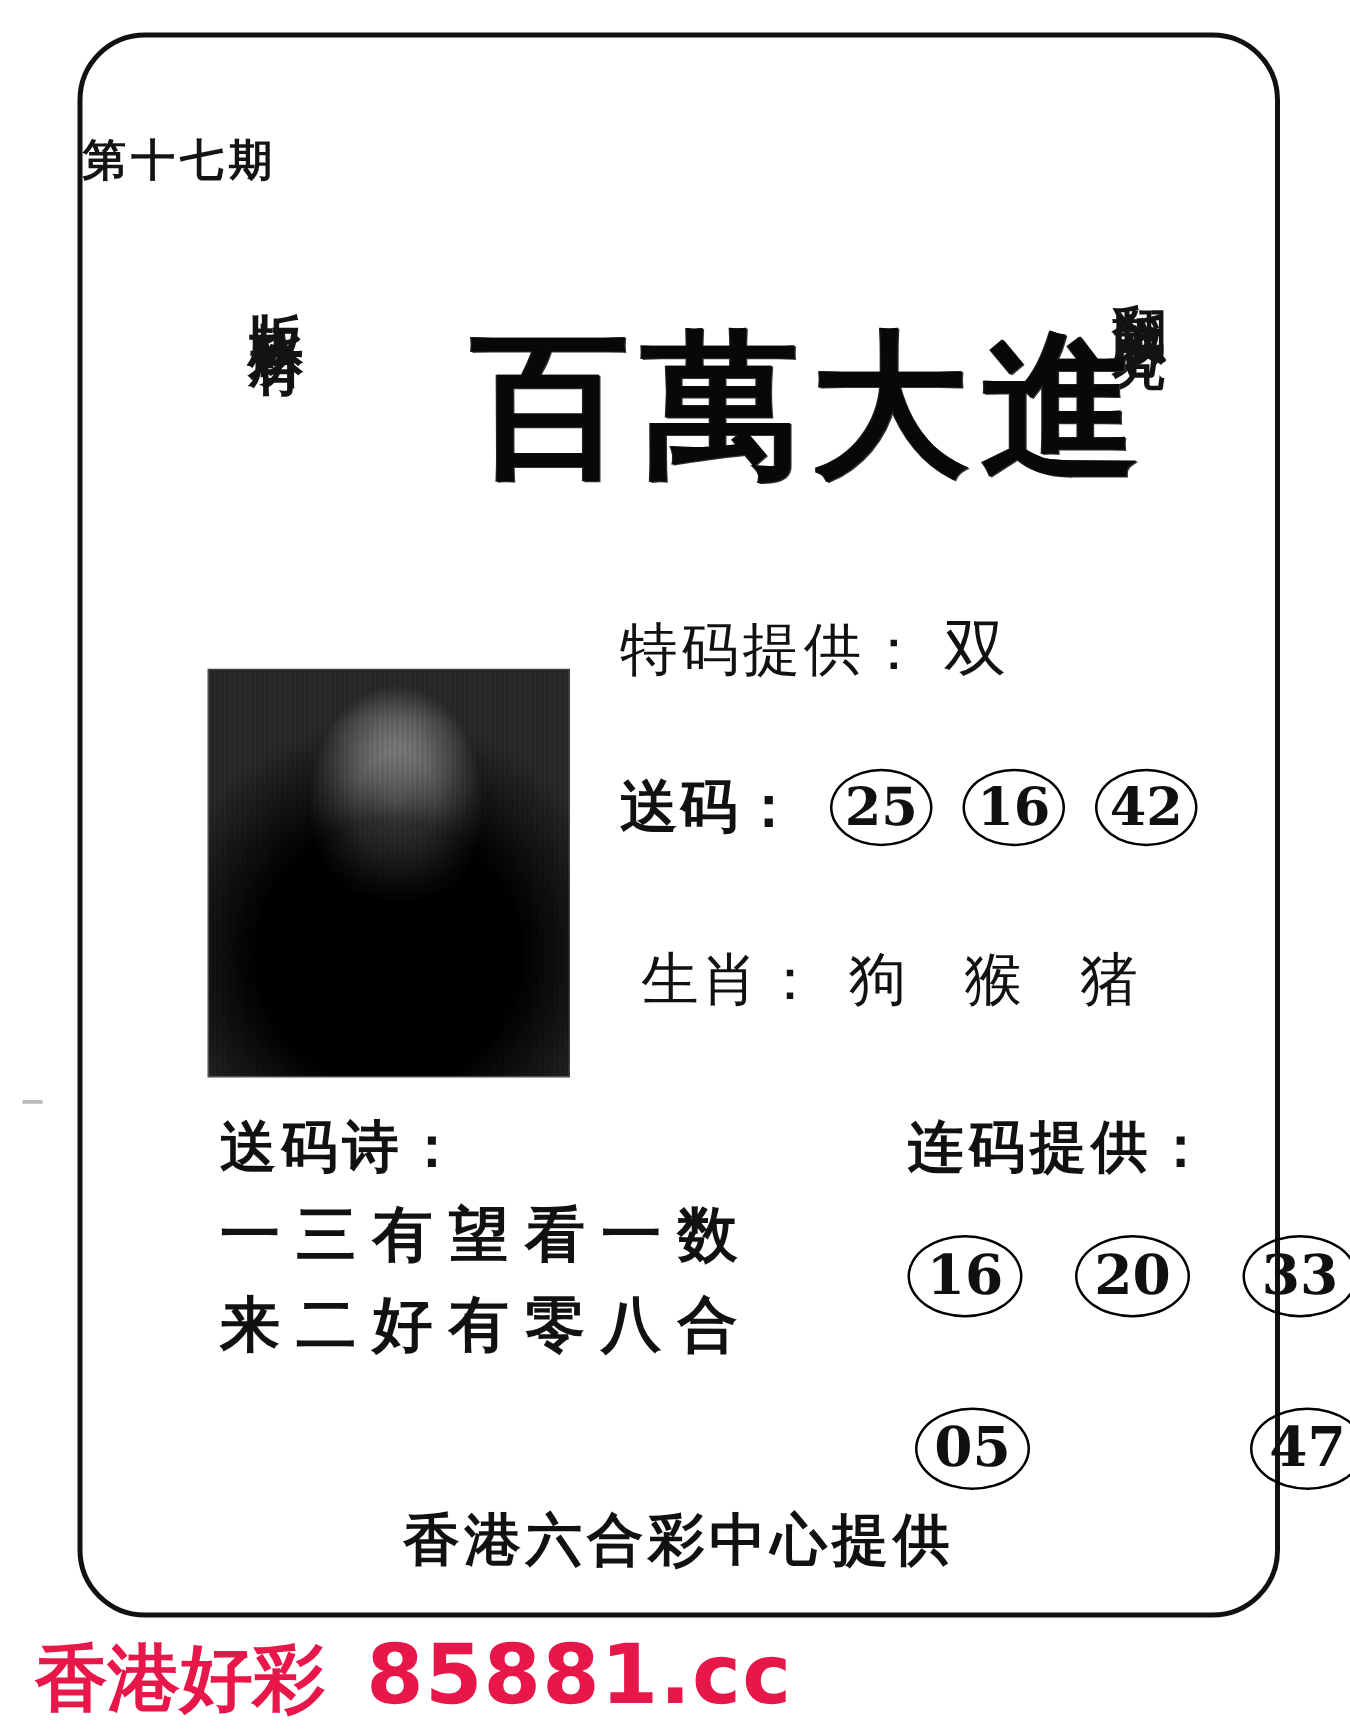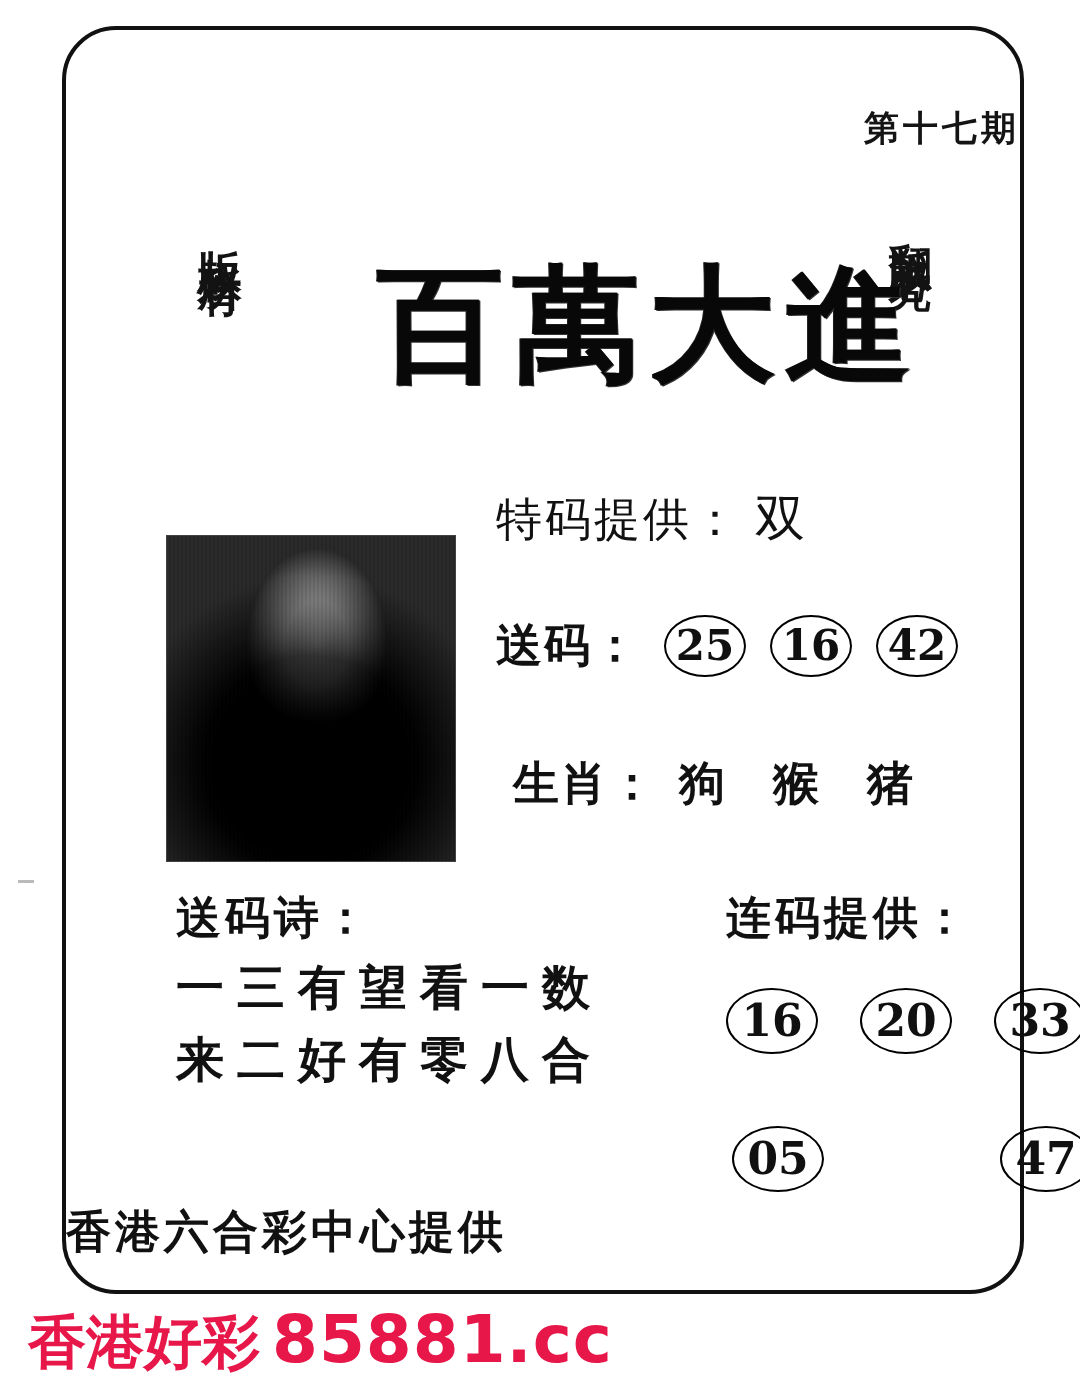--- a/index.html
+++ b/index.html
@@ -27,21 +27,21 @@
     box-sizing: border-box;
     background: #fff;
   }
 
   
   .issue {
     position: absolute;
     left: 0;
     top: 75px;
     width: 100%;
-    text-align: right;
+    text-align: left;
     font-family: "DejaVu Serif", serif;
     font-size: 35px;
     font-weight: bold;
     letter-spacing: 4px;
     color: #141414;
   }
 
   
   .vert {
     position: absolute;
@@ -151,21 +151,21 @@
   }
   .song-row .ball { margin-left: 24px; }
 
   .zodiac-row {
     position: absolute;
     left: 447px;
     top: 723px;
     white-space: nowrap;
     font-family: "DejaVu Serif", serif;
     font-size: 46px;
-    font-weight: bold;
+    font-weight: normal;
     color: #111;
     letter-spacing: 2px;
   }
   .zodiac-row .zs { margin-left: 22px; letter-spacing: 16px; }
 
   
   .poem {
     position: absolute;
     left: 110px;
     top: 858px;
@@ -216,42 +216,42 @@
     font-size: 44px;
   }
   .lian-row-2 { margin-top: 72px; padding-left: 6px; }
 
   
   .footer-center {
     position: absolute;
     left: 0;
     bottom: 28px;
     width: 100%;
-    text-align: left;
+    text-align: center;
     font-family: "DejaVu Serif", serif;
     font-size: 45px;
     font-weight: bold;
     color: #111;
     letter-spacing: 4px;
   }
 
   
   .watermark {
     position: absolute;
     left: 28px;
     bottom: 6px;
     white-space: nowrap;
     font-family: "DejaVu Sans", sans-serif;
     font-weight: bold;
     font-size: 58px;
     color: #e8174a;
   }
   .watermark .site {
     font-size: 66px;
-    margin-left: 12px;
+    margin-left: 33px;
     letter-spacing: 1px;
   }
 
   .speck {
     position: absolute;
     left: 18px;
     top: 880px;
     width: 16px;
     height: 3px;
     background: #bbb;

